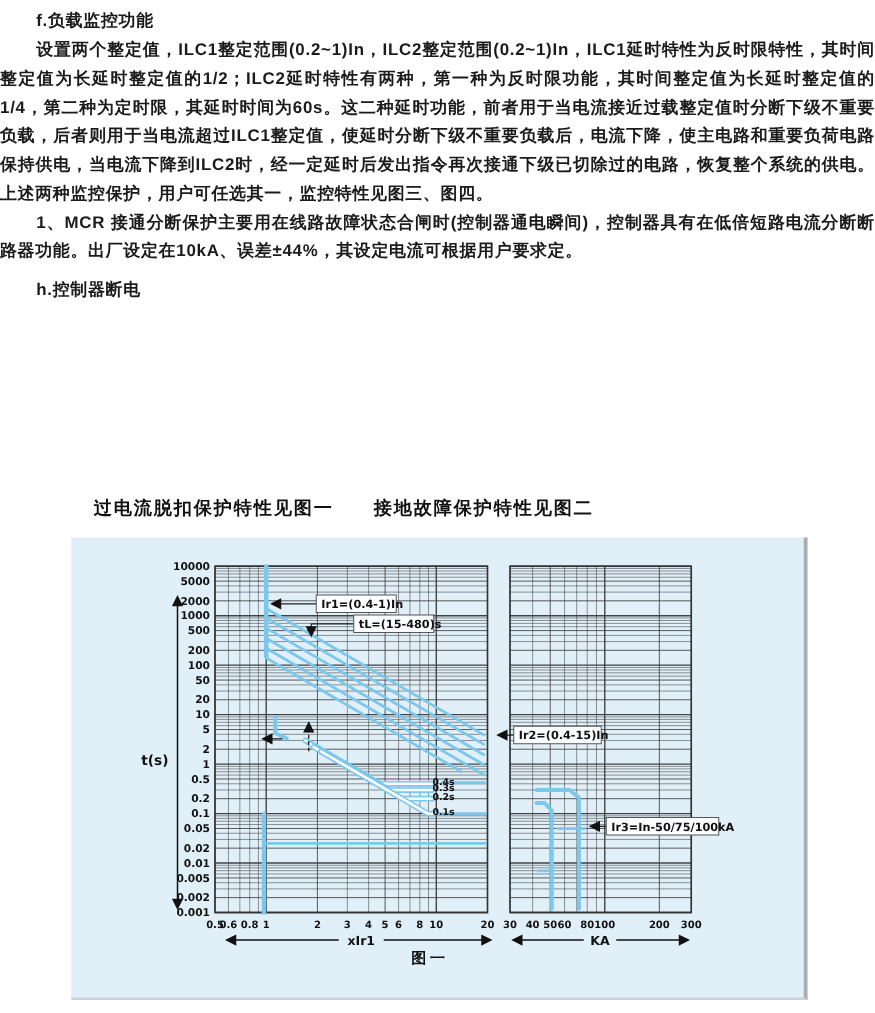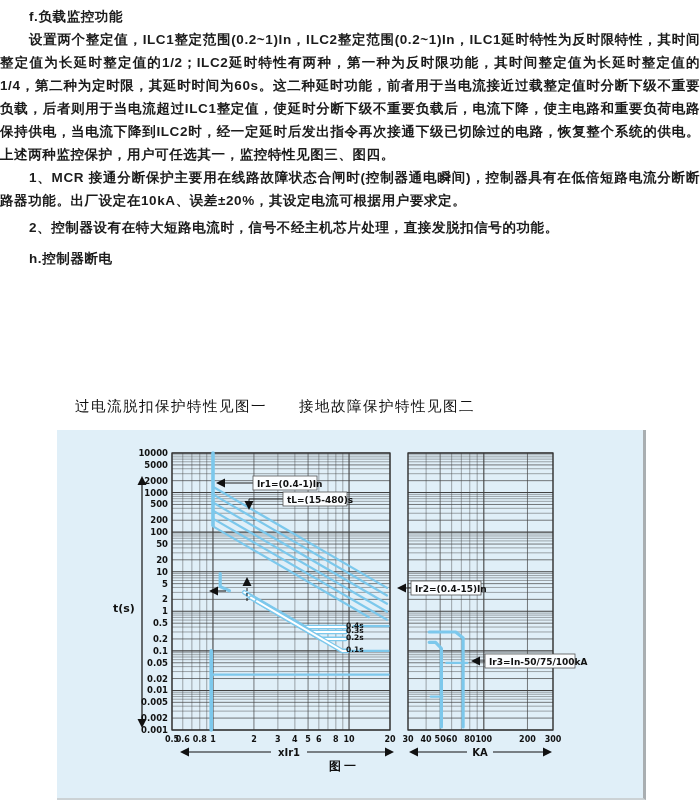--- a/index.html
+++ b/index.html
@@ -11,38 +11,37 @@
     position:absolute;top:5px;left:0;width:700px;
     color:#1b1b1b;font-size:13.5px;font-weight:700;line-height:23px;
     text-align:justify;letter-spacing:0.6px;
   }
   .doc p{margin:0;text-indent:29px}
   .mt-lg{margin-top:12px !important}
   .mt-md{margin-top:8px !important}
   .mt-sm{margin-top:4px !important}
   .figure-heading{
     position:absolute;top:397px;left:75px;
-    font-size:14.5px;font-weight:400;color:#111;letter-spacing:1.5px;
+    font-size:14.5px;font-weight:700;color:#111;letter-spacing:1.5px;
   }
   .panel{
     position:absolute;left:57px;top:430px;width:586px;height:368px;
     background:#e0eff8;
     border-right:3px solid #a9aeb1;border-bottom:2px solid #ccd2d5;
   }
   .panel svg{position:absolute;left:0;top:0}
   svg text{font-family:"DejaVu Sans","Liberation Sans",sans-serif;fill:#111}
 </style>
 </head>
 <body>
 
 <div class="doc">
   <p>f.负载监控功能</p>
   <p>设置两个整定值，ILC1整定范围(0.2~1)In，ILC2整定范围(0.2~1)In，ILC1延时特性为反时限特性，其时间整定值为长延时整定值的1/2；ILC2延时特性有两种，第一种为反时限功能，其时间整定值为长延时整定值的1/4，第二种为定时限，其延时时间为60s。这二种延时功能，前者用于当电流接近过载整定值时分断下级不重要负载，后者则用于当电流超过ILC1整定值，使延时分断下级不重要负载后，电流下降，使主电路和重要负荷电路保持供电，当电流下降到ILC2时，经一定延时后发出指令再次接通下级已切除过的电路，恢复整个系统的供电。上述两种监控保护，用户可任选其一，监控特性见图三、图四。</p>
-  <p>1、MCR 接通分断保护主要用在线路故障状态合闸时(控制器通电瞬间)，控制器具有在低倍短路电流分断断路器功能。出厂设定在10kA、误差±20%，其设定电流可根据用户要求定。</p>
-  <p class="mt-sm">2、控制器设有在特大短路电流时，信号不经主机芯片处理，直接发脱扣信号的功能。</p>
+  <p>1、MCR 接通分断保护主要用在线路故障状态合闸时(控制器通电瞬间)，控制器具有在低倍短路电流分断断路器功能。出厂设定在10kA、误差±44%，其设定电流可根据用户要求定。</p>
   <p class="mt-md">h.控制器断电</p>
 </div>
 
 <div class="figure-heading">过电流脱扣保护特性见图一　　接地故障保护特性见图二</div>
 
 <div class="panel">
   <svg id="fig-svg" width="586" height="368" viewBox="0 0 586 368">
       <line x1="115" y1="300" x2="333" y2="300" stroke="#424242" stroke-width="1.1"></line>
       <line x1="351" y1="300" x2="496" y2="300" stroke="#424242" stroke-width="1.1"></line>
       <line x1="115" y1="288.08781302872535" x2="333" y2="288.08781302872535" stroke="#424242" stroke-width="0.7"></line>

